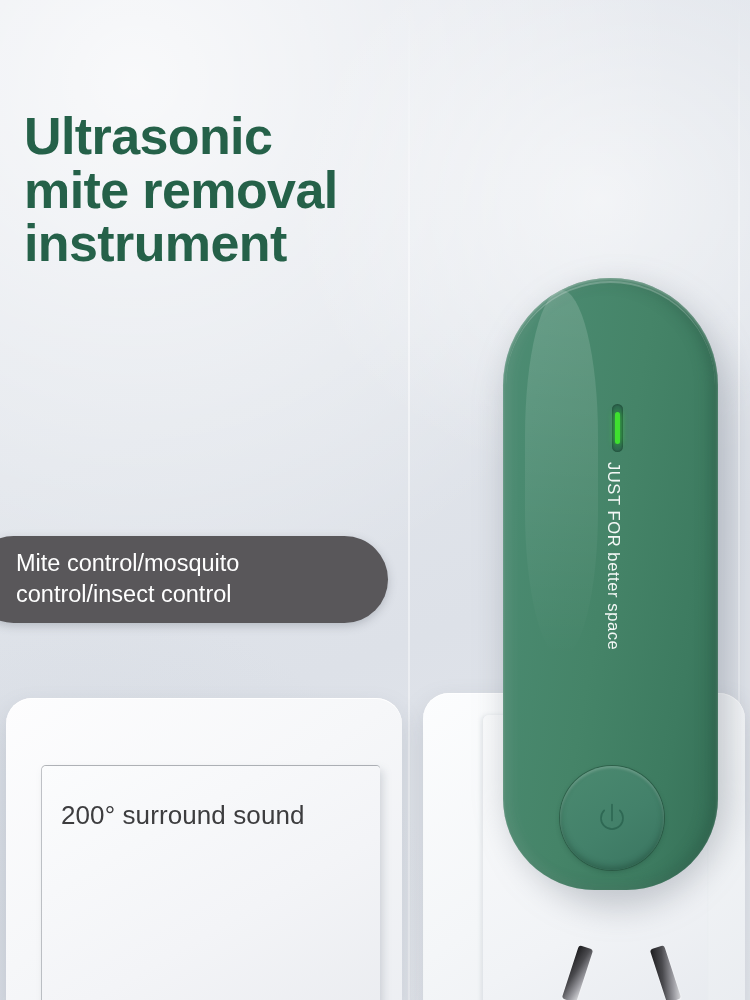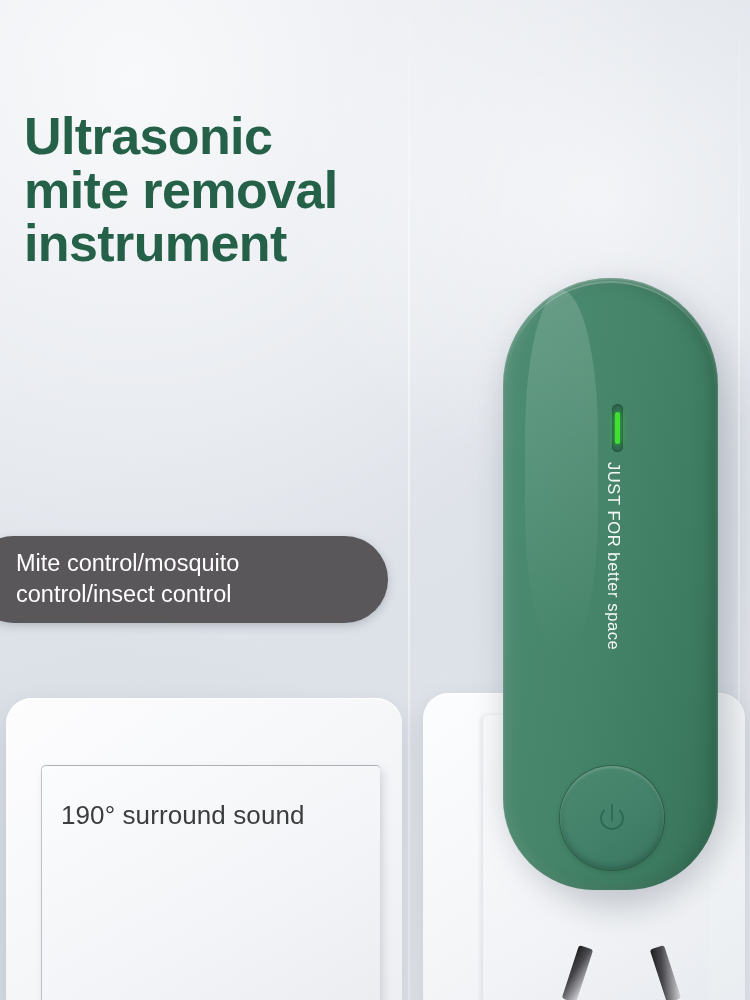--- a/index.html
+++ b/index.html
@@ -252,21 +252,21 @@
   <div class="wall-sheen"></div>
   <div class="wall-seam" style="left:408px"></div>
   <div class="wall-seam" style="left:738px"></div>
 
   <div class="outlet-plate">
     <div class="outlet-inner"></div>
   </div>
 
   <div class="switch-plate">
     <div class="switch-rocker">
-      <div class="switch-label">190° surround sound</div>
+      <div class="switch-label">200° surround sound</div>
     </div>
   </div>
 
   <div class="device-shadow"></div>
   <div class="device">
     <div class="device-rim"></div>
     <div class="device-hi"></div>
   </div>
 
   <div class="led">

